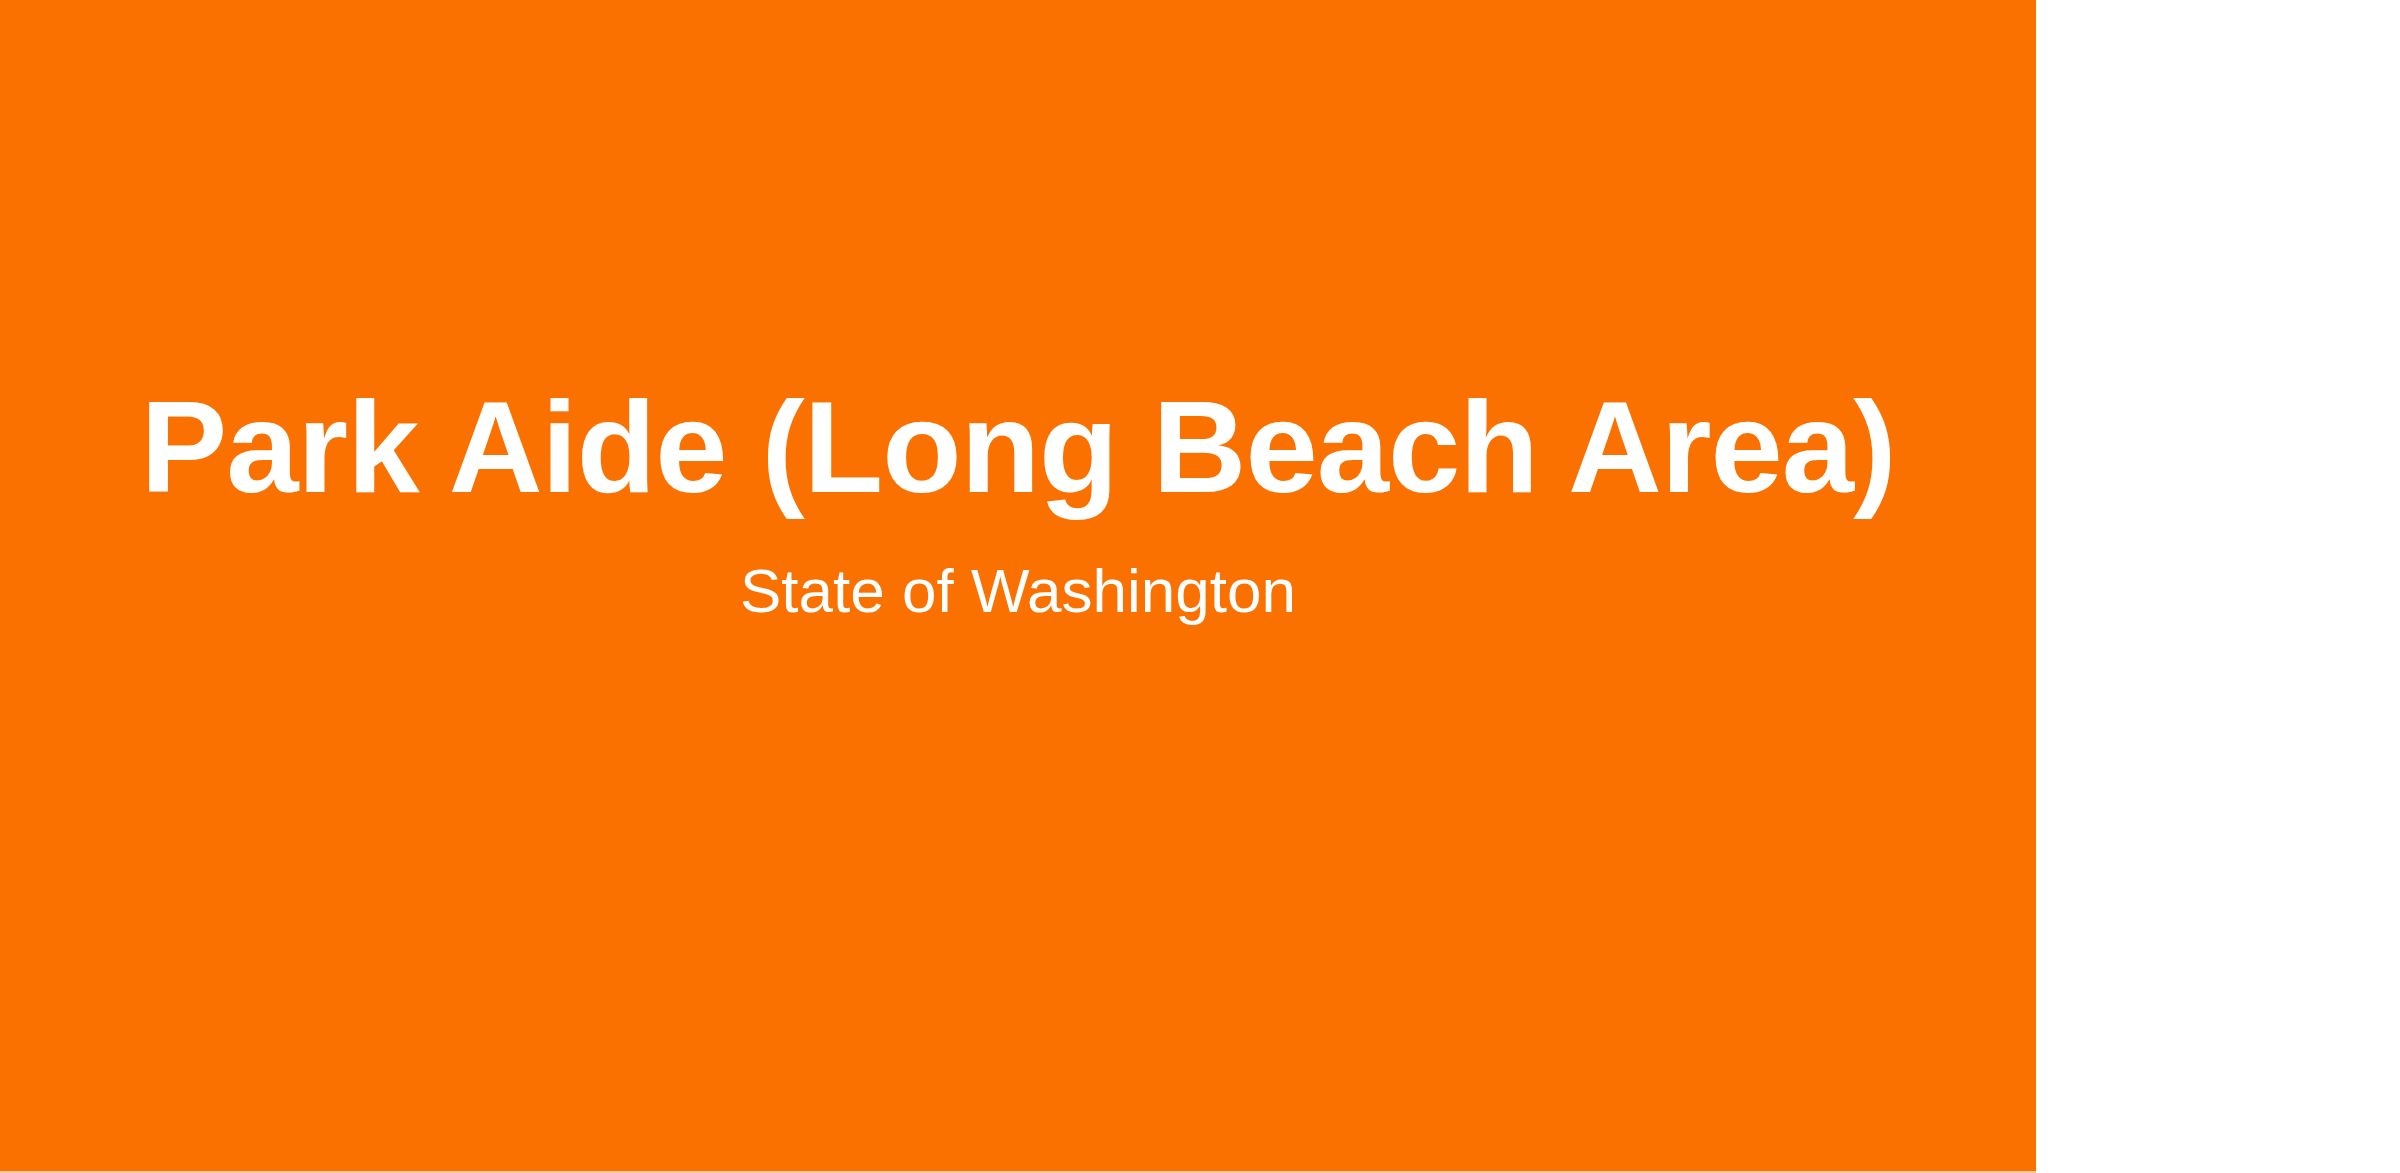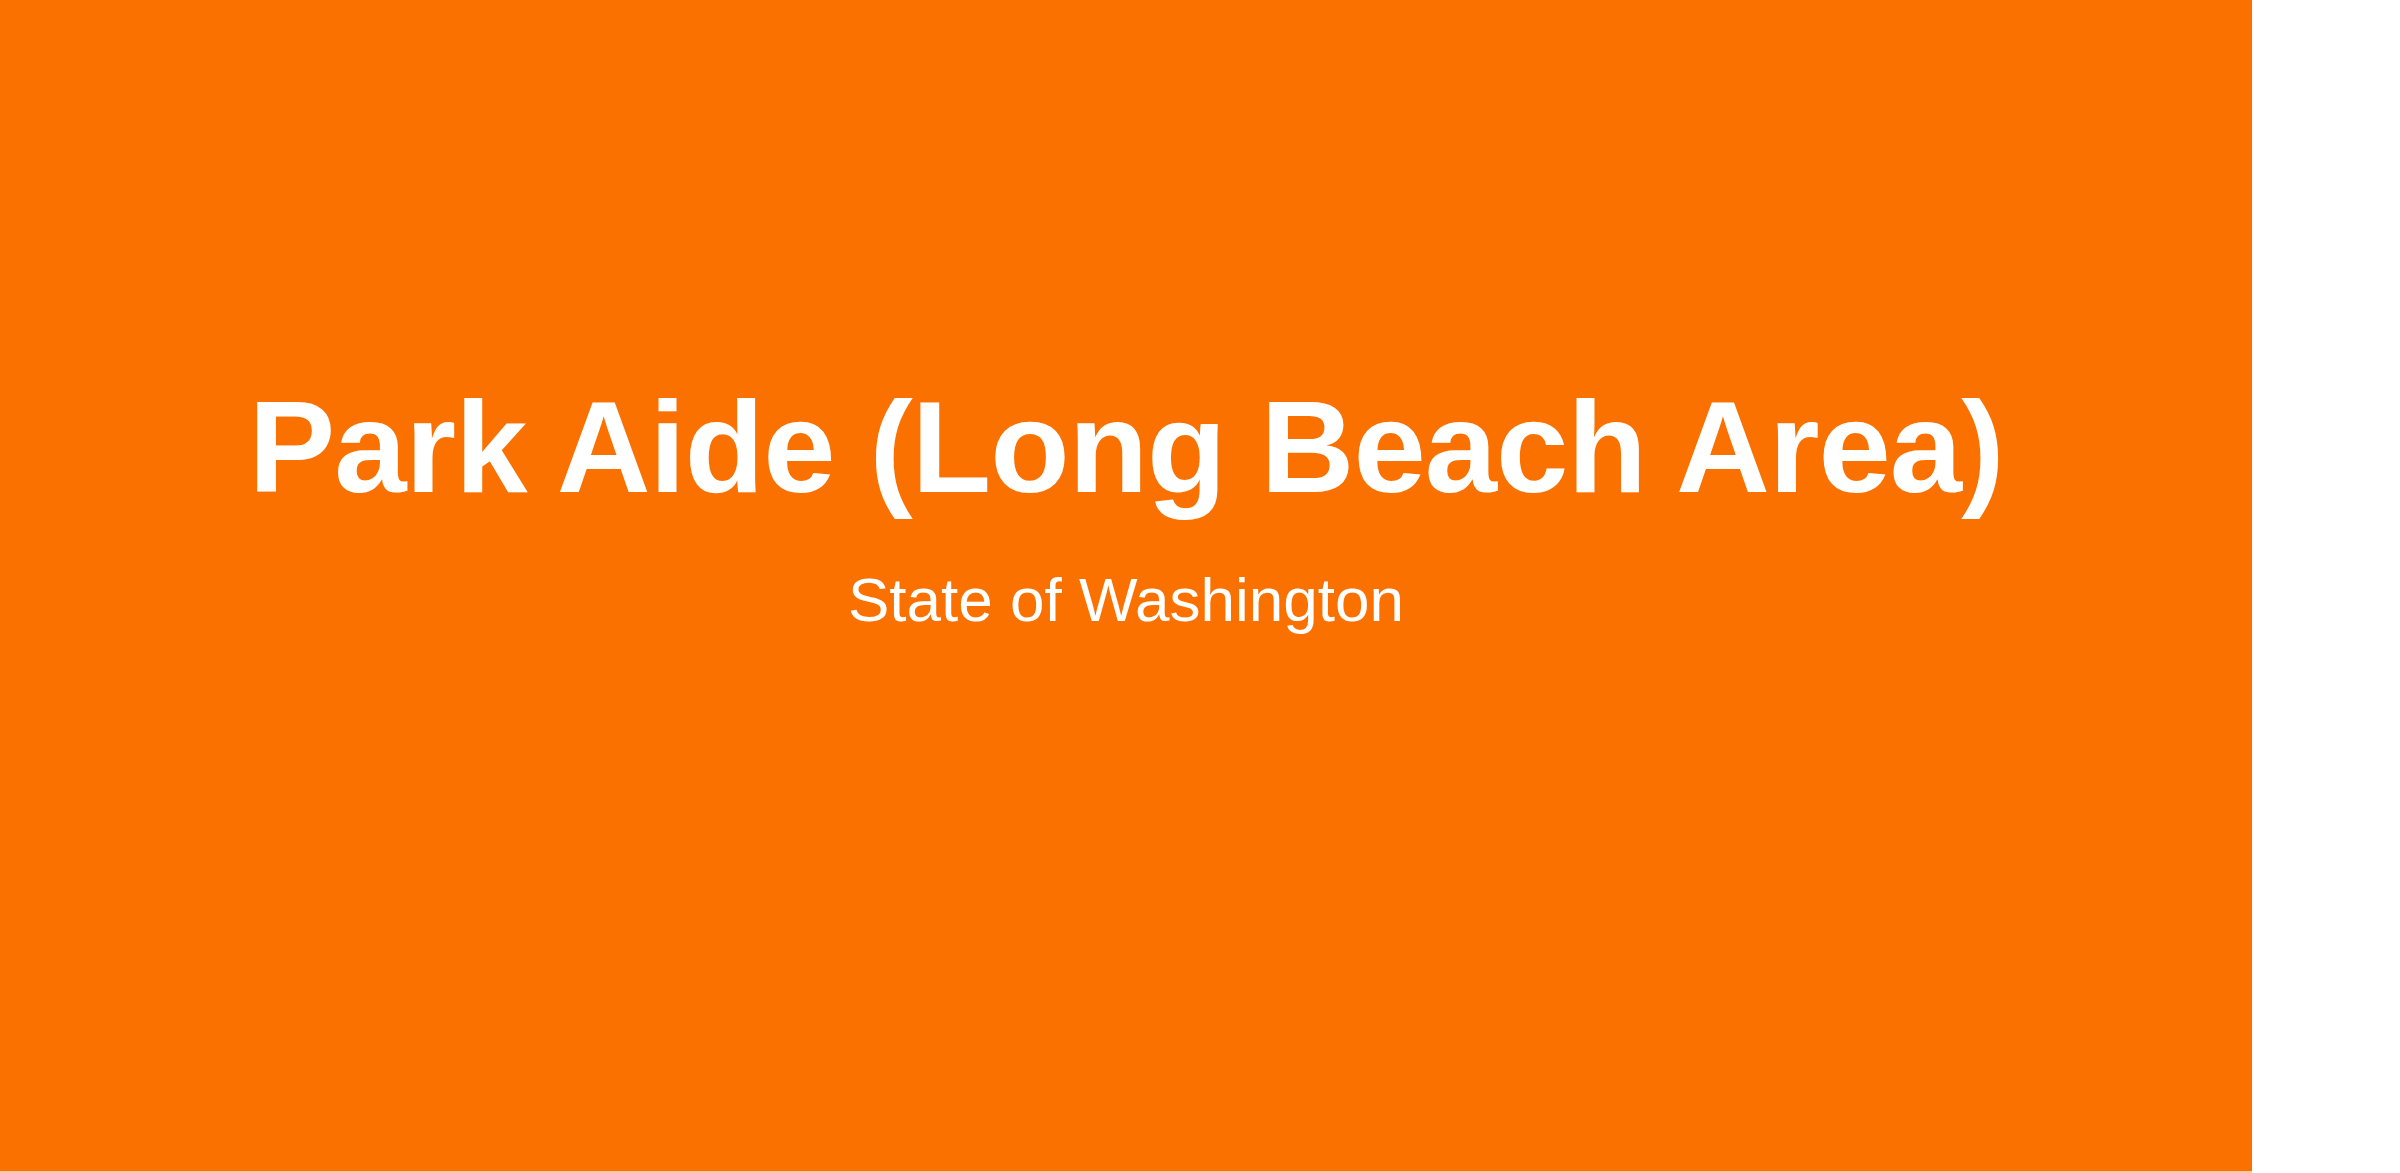--- a/index.html
+++ b/index.html
@@ -12,21 +12,21 @@
     width: 2400px;
     height: 1173px;
     overflow: hidden;
     font-family: "Liberation Sans", sans-serif;
     background: #ffffff;
   }
 
   .job-banner {
     position: relative;
     box-sizing: border-box;
-    width: 2252px;
+    width: 2036px;
     height: 1173px;
     background-color: #fb7100;
     display: flex;
     flex-direction: column;
     align-items: center;
     justify-content: flex-start;
     overflow: hidden;
   }
 
   
@@ -49,21 +49,21 @@
     letter-spacing: -1px;
     text-align: center;
     white-space: normal;
   }
 
   .job-title .title-line {
     display: block;
   }
 
   .job-subtitle {
-    margin: 9px;
+    margin: 0;
     padding-top: 28px;
     color: #ffffff;
     font-family: "Liberation Sans", sans-serif;
     font-size: 62px;
     font-weight: 400;
     line-height: 76px;
     letter-spacing: 0px;
     text-align: center;
   }
 

